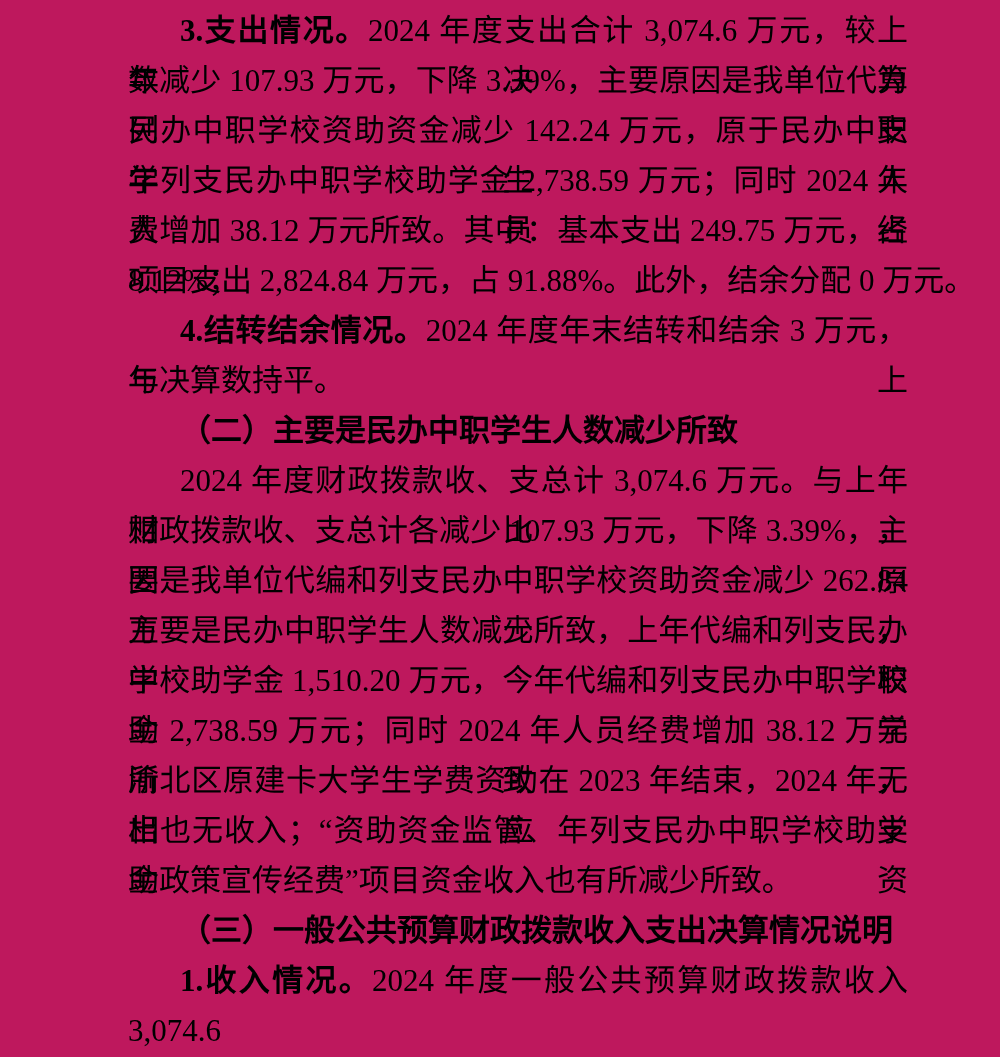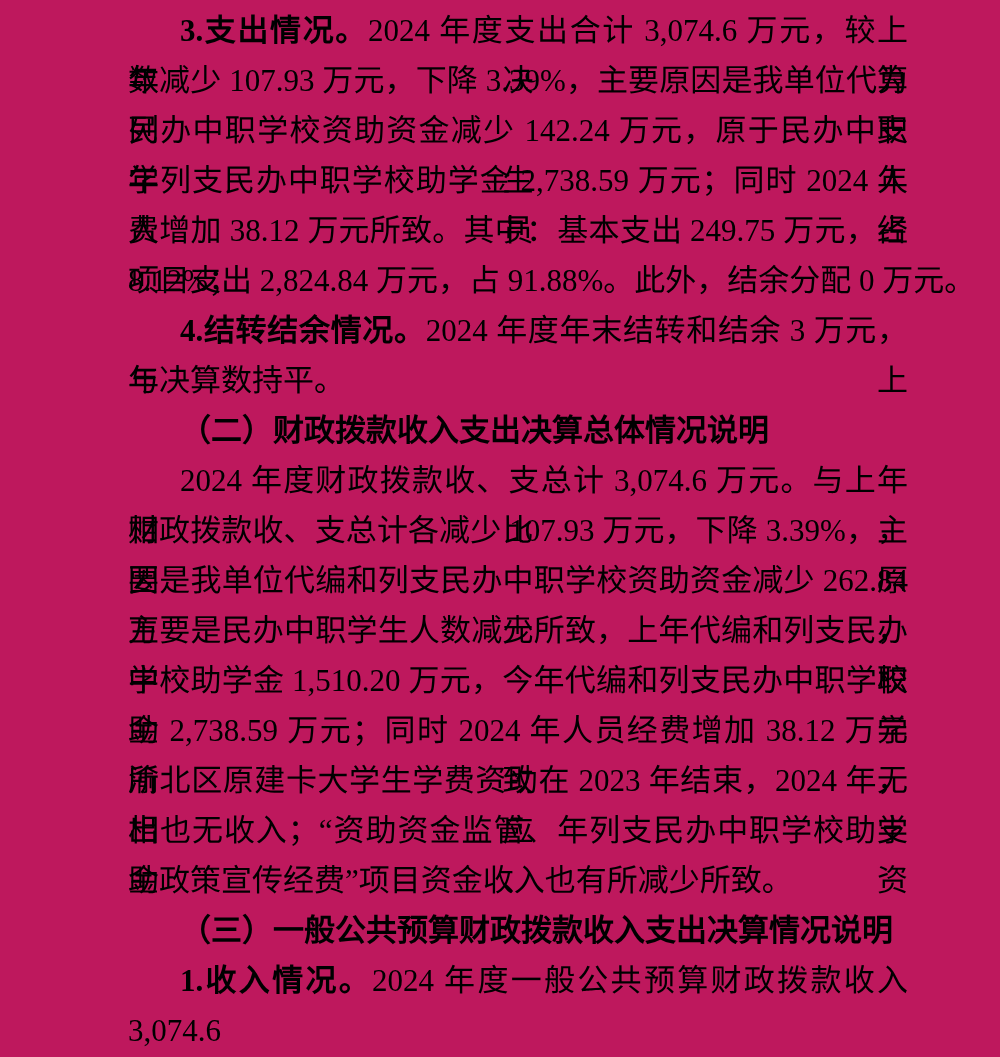--- a/index.html
+++ b/index.html
@@ -61,21 +61,21 @@
     <div class="line justify"><span>年列支民办中职学校助学金 2,738.59 万元；同时 2024 年人员经</span></div>
 
     <div class="line justify"><span>费增加 38.12 万元所致。其中：基本支出 249.75 万元，占 8.12%；</span></div>
 
     <div class="line"><span>项目支出 2,824.84 万元，占 91.88%。此外，结余分配 0 万元。</span></div>
 
     <div class="line justify indent"><span class="lead">4.结转结余情况。</span><span>2024 年度年末结转和结余 3 万元，与上</span></div>
 
     <div class="line"><span>年决算数持平。</span></div>
 
-    <div class="line indent heading"><span>（二）财政拨款收入支出决算总体情况说明</span></div>
+    <div class="line indent heading"><span>（二）主要是民办中职学生人数减少所致</span></div>
 
     <div class="line justify indent"><span>2024 年度财政拨款收、支总计 3,074.6 万元。与上年相比，</span></div>
 
     <div class="line justify"><span>财政拨款收、支总计各减少 107.93 万元，下降 3.39%，主要原</span></div>
 
     <div class="line justify"><span>因是我单位代编和列支民办中职学校资助资金减少 262.84 万元，</span></div>
 
     <div class="line justify"><span>主要是民办中职学生人数减少所致，上年代编和列支民办中职</span></div>
 
     <div class="line justify"><span>学校助学金 1,510.20 万元，今年代编和列支民办中职学校助学</span></div>

